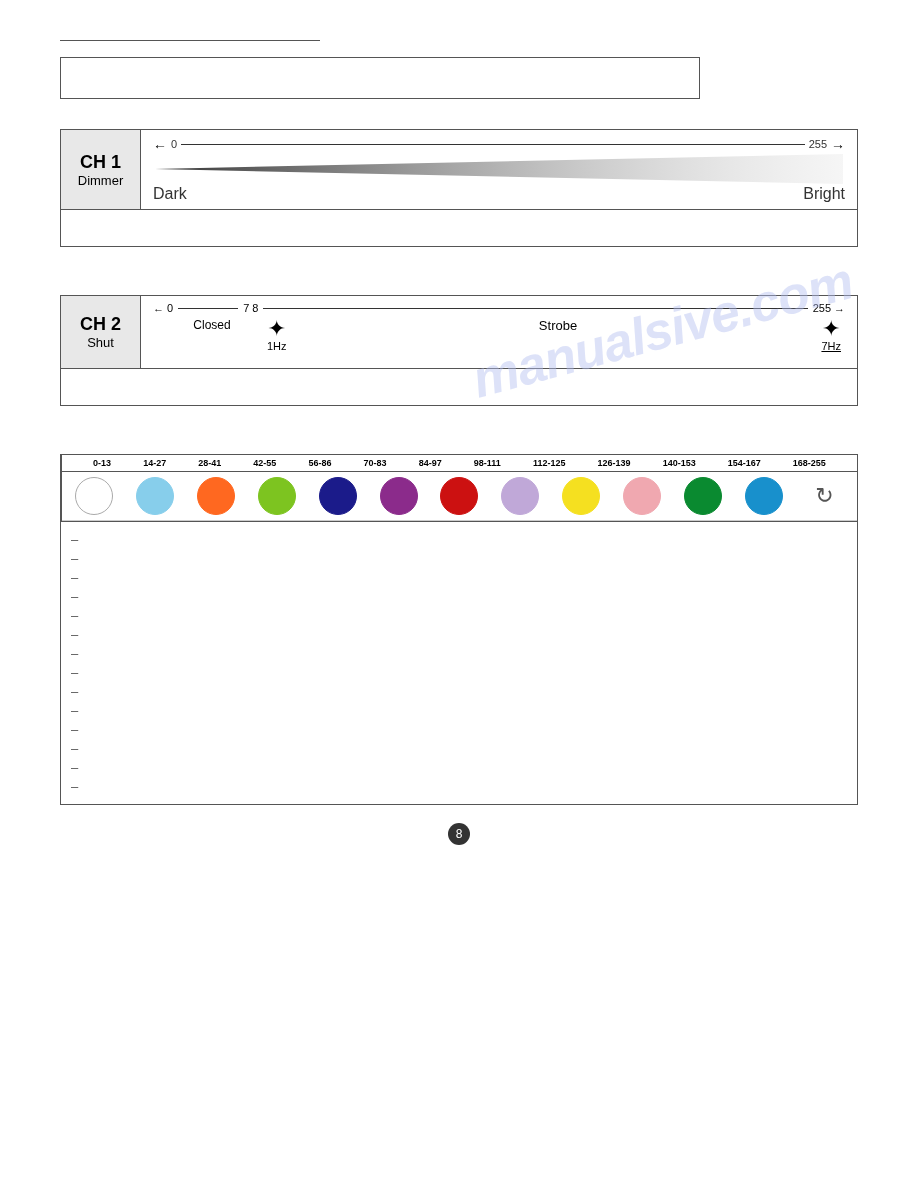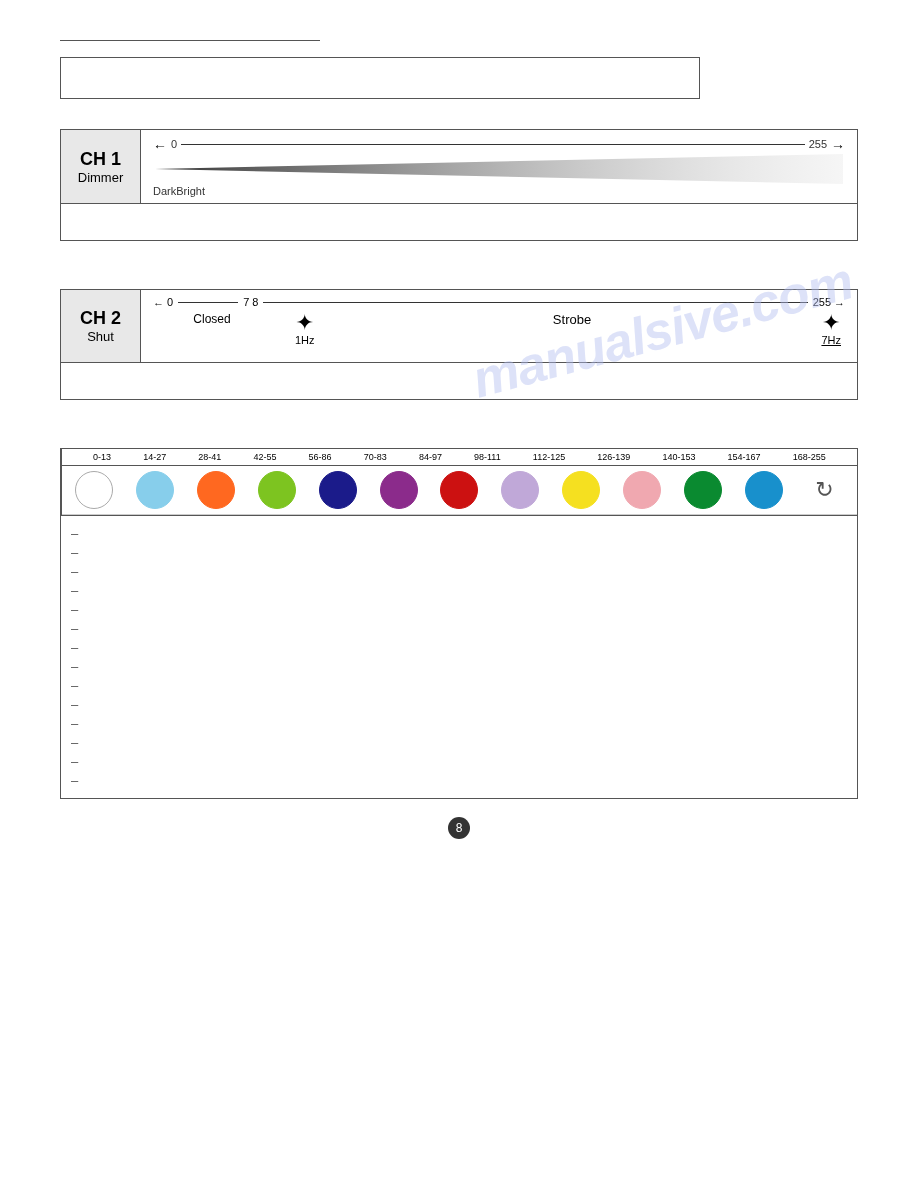--- a/index.html
+++ b/index.html
@@ -116,22 +116,22 @@
     }
 
     .dimmer-gradient {
       position: relative;
       height: 30px;
       margin: 0 2px;
     }
 
     .dimmer-label-row {
       display: flex;
-      justify-content: flex-start;
-      font-size: 11px;
+      justify-content: space-between;
+      font-size: 16px;
       color: #333;
       margin-top: 1px;
     }
 
     .color-circle {
       width: 38px;
       height: 38px;
       border-radius: 50%;
       border: 1px solid #aaa;
       display: inline-block;
@@ -183,20 +183,21 @@
       gap: 3px;
       margin-bottom: 4px;
     }
 
     .color-ranges-row {
       display: flex;
       justify-content: space-around;
       border-bottom: 1px solid #555;
       padding: 3px 15px;
       font-size: 9px;
+      font-weight: bold;
     }
 
     .color-circles-section {
       display: flex;
       justify-content: space-around;
       align-items: center;
       padding: 5px 2px;
       border-bottom: 1px solid #ccc;
     }
   </style>
@@ -263,21 +264,21 @@
           <span>←</span>
           <span style="font-size:11px">0</span>
           <div style="width:60px;height:1px;background:#333;display:inline-block;margin:0 2px;"></div>
           <span style="font-size:11px">7</span>
           <span style="font-size:11px">8</span>
           <div style="flex:1;height:1px;background:#333;display:inline-block;margin:0 2px;"></div>
           <span style="font-size:11px">255</span>
           <span>→</span>
         </div>
 
-        <div style="display:flex; align-items:flex-start; position:relative; padding: 0 4px; gap: 28px;">
+        <div style="display:flex; align-items:flex-start; position:relative; padding: 0 4px;">
 
           <div style="width:110px; display:flex; flex-direction:column; align-items:center;">
             <span style="font-size:12px;">Closed</span>
           </div>
 
           <div style="display:flex; flex-direction:column; align-items:center; margin-right:8px;">
             <span style="font-size:22px; line-height:1;">✦</span>
             <span style="font-size:11px;">1Hz</span>
           </div>
 

